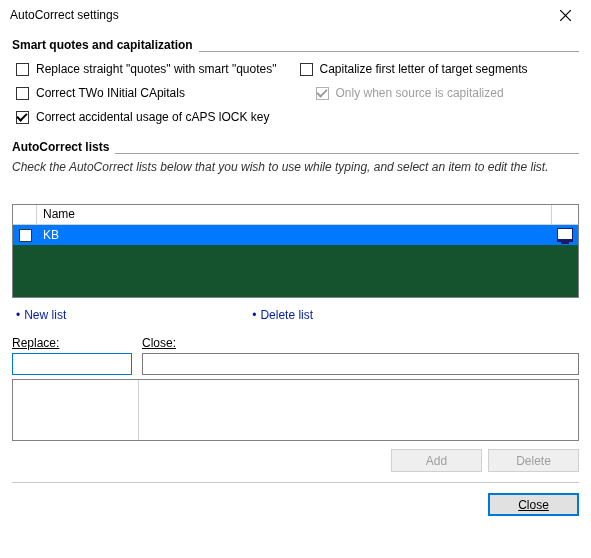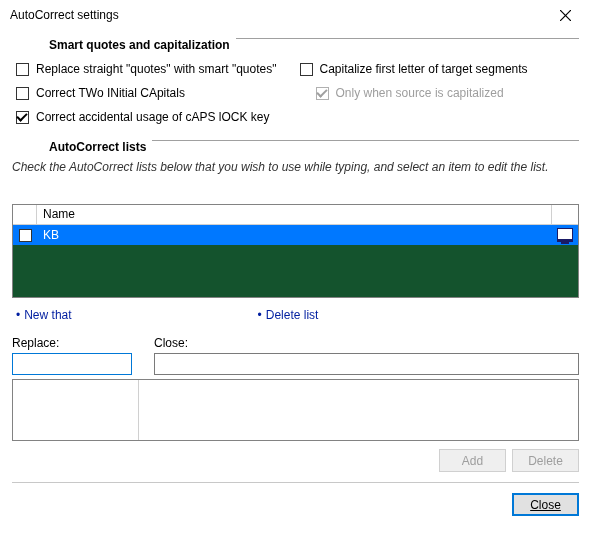--- a/index.html
+++ b/index.html
@@ -36,23 +36,22 @@
   border: none;
 }
 .close-x svg { width: 11px; height: 11px; }
 
 .content {
   padding: 8px 12px 12px 12px;
 }
 
 .group-header {
   display: flex;
-  align-items: flex-start;
+  align-items: flex-end;
   margin-bottom: 6px;
-  margin-left: 37px;
 }
 .group-header .label {
   font-weight: bold;
   white-space: nowrap;
   padding-right: 6px;
 }
 .group-header .line {
   flex: 1;
   height: 1px;
   background: #a0a0a0;
@@ -173,21 +172,22 @@
 .link {
   color: #001ea0;
   cursor: pointer;
 }
 .link-bullet { color: #001ea0; margin-right: 4px; }
 .link-item { display: flex; align-items: center; }
 .link-gap { width: 186px; }
 
 .replace-row {
   display: flex;
-  gap: 22px;
+  gap: 10px;
+  text-decoration: underline;
 }
 .replace-col1 { width: 120px; }
 .replace-col2 { flex: 1; }
 .field-label { margin-bottom: 3px; display: block; }
 .text-input {
   width: 100%;
   height: 22px;
   border: 1px solid #7a7a7a;
   padding: 2px 4px;
   font-family: inherit;
@@ -209,21 +209,21 @@
 }
 .grid-box .gcol2 { flex: 1; }
 
 .btn-row {
   display: flex;
   justify-content: flex-end;
   gap: 6px;
   margin-top: 8px;
 }
 .btn {
-  width: 67px;
+  width: 91px;
   height: 23px;
   border: 1px solid #adadad;
   background: #e1e1e1;
   font-family: inherit;
   font-size: 12px;
   cursor: pointer;
 }
 .btn.disabled {
   color: #9e9e9e;
   background: #efefef;
@@ -311,21 +311,21 @@
         <div class="col-icon">
           <span class="monitor-icon"></span>
         </div>
       </div>
     </div>
   </div>
 
   <div class="link-row">
     <div class="link-item">
       <span class="link-bullet">•</span>
-      <span class="link">New that</span>
+      <span class="link">New list</span>
     </div>
     <div class="link-gap"></div>
     <div class="link-item">
       <span class="link-bullet">•</span>
       <span class="link">Delete list</span>
     </div>
   </div>
 
   <div class="replace-row">
     <div class="replace-col1">

